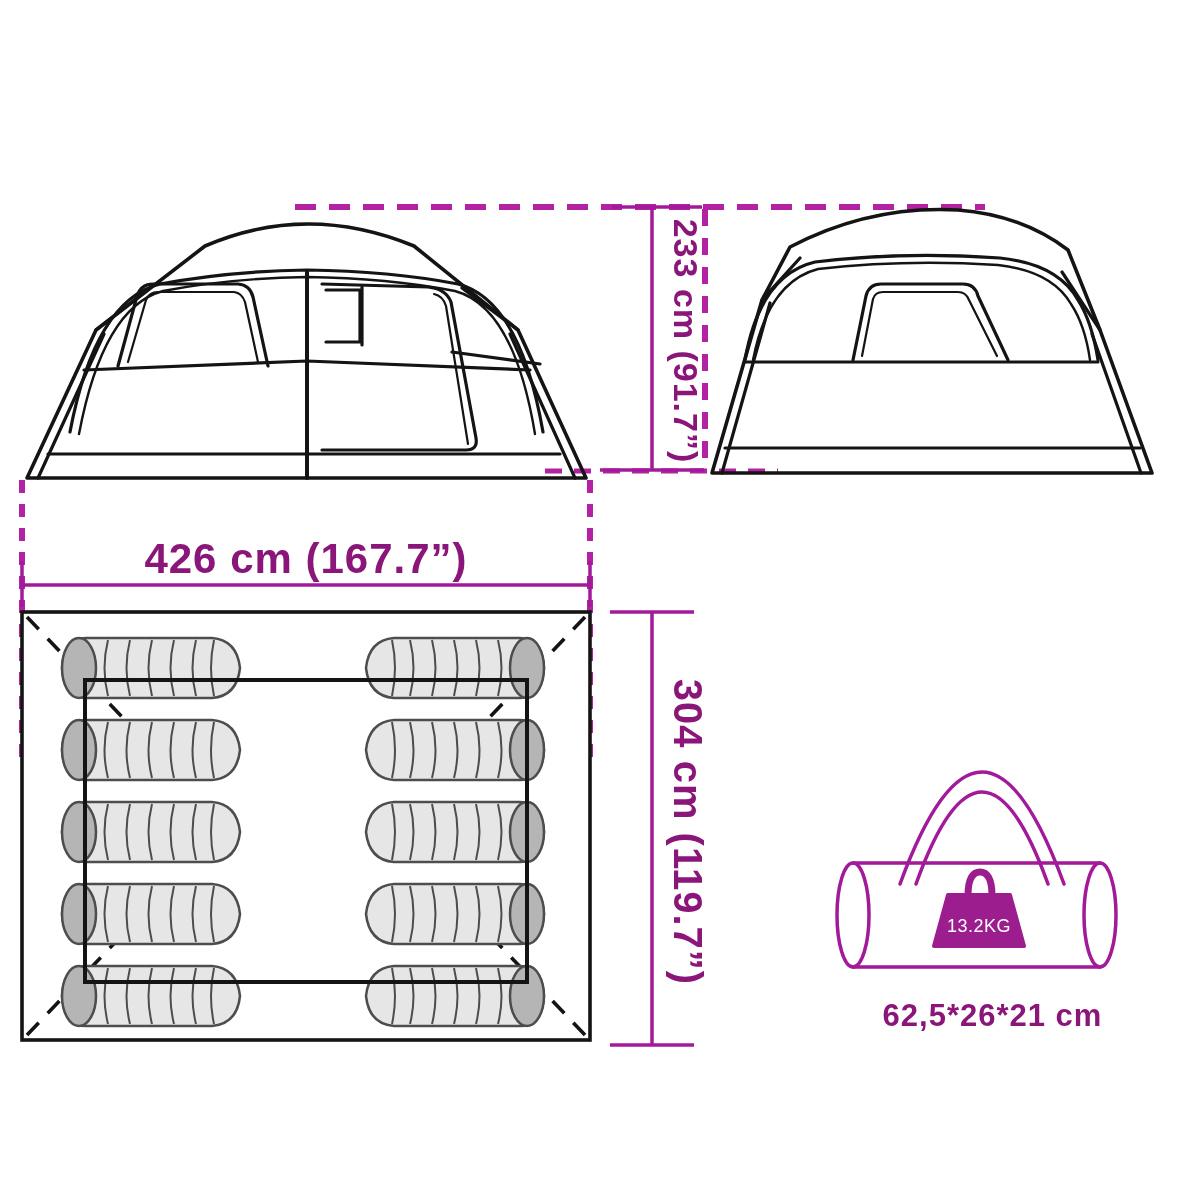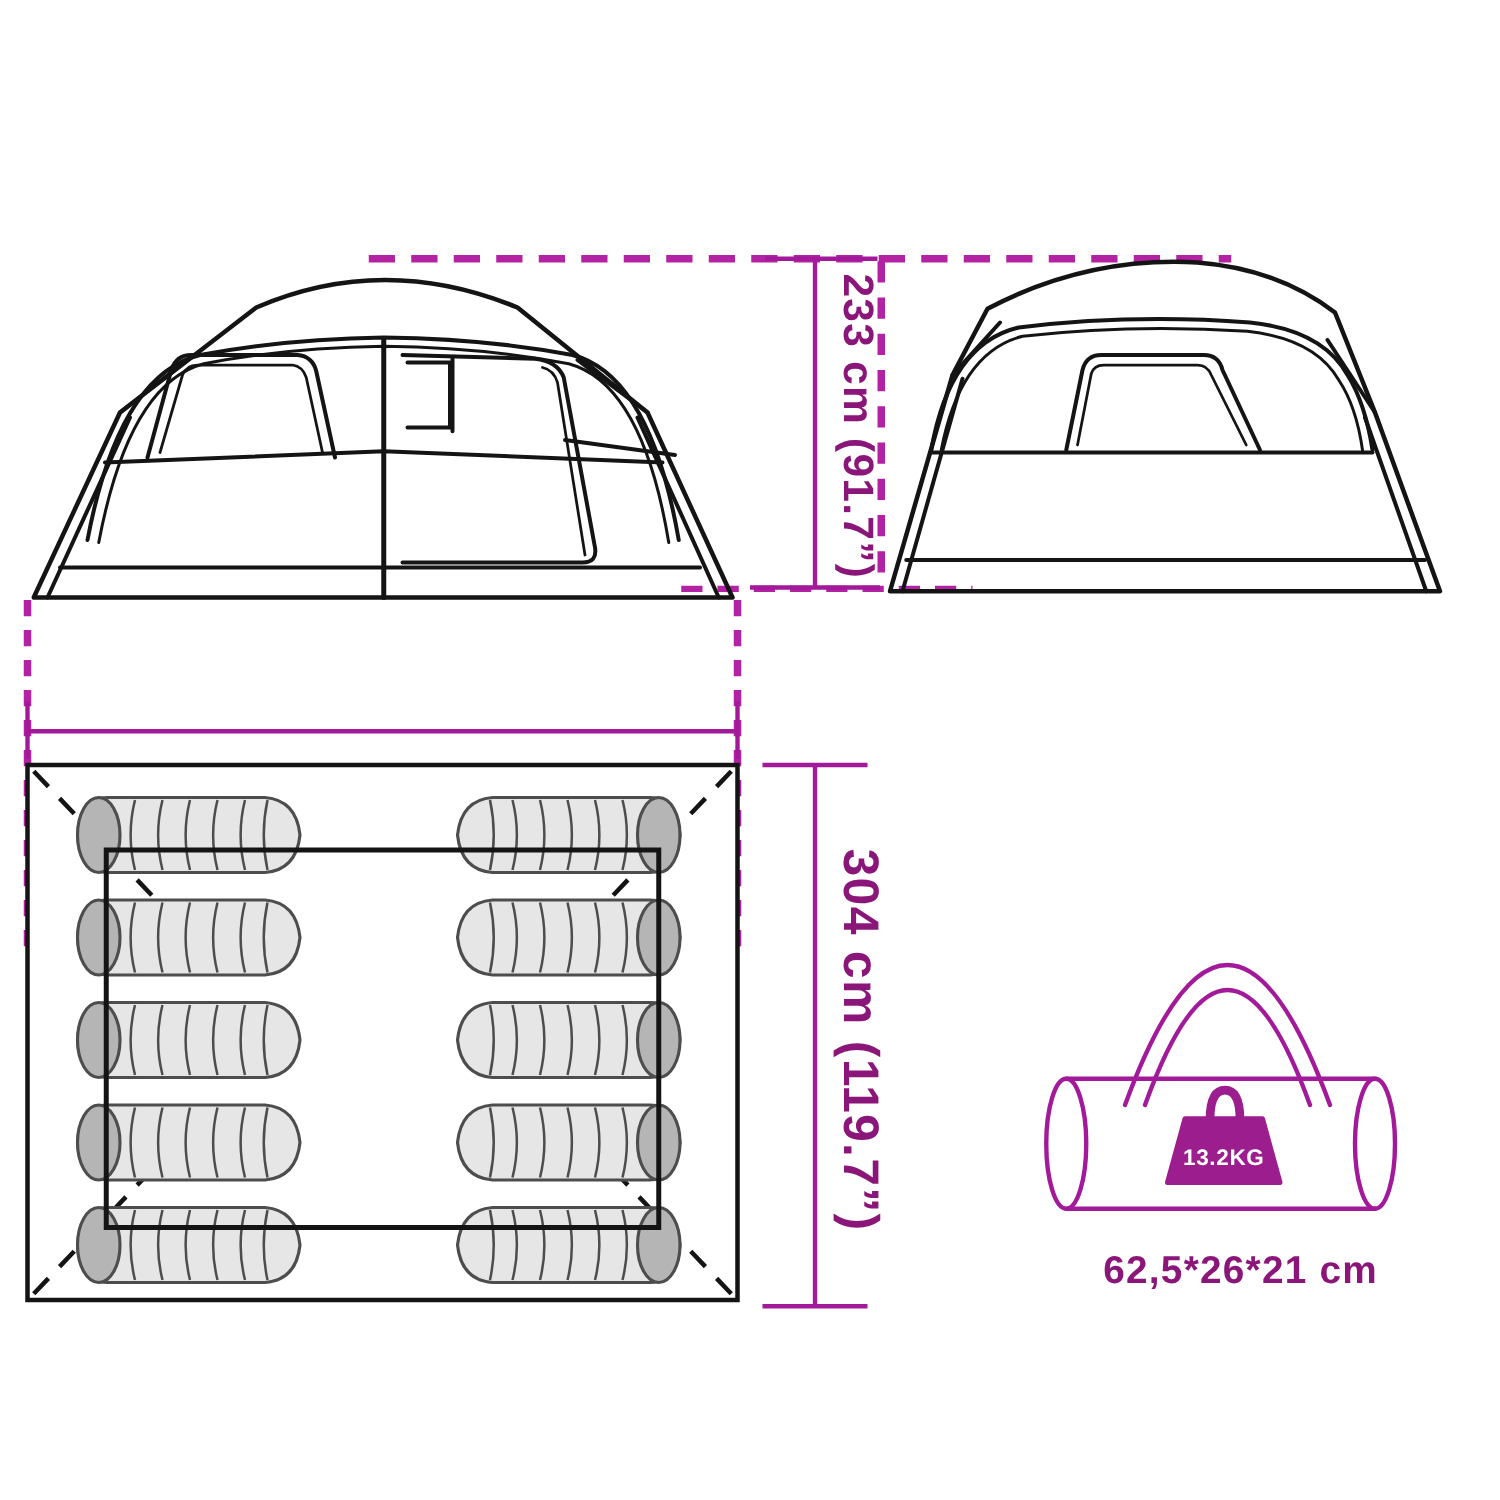--- a/index.html
+++ b/index.html
@@ -29,21 +29,21 @@
     left:708px;top:210px;width:262px;font-size:34px;line-height:44px;
     transform:rotate(90deg);transform-origin:0 0;
   }
   .dim-label.v304{
     left:712px;top:616px;width:432px;font-size:40px;line-height:48px;
     transform:rotate(90deg);transform-origin:0 0;
   }
   .bag-size{left:845px;top:998px;width:295px;font-size:31px;line-height:36px;}
   .weight-label{
     position:absolute;left:933px;top:914px;width:92px;text-align:center;
-    color:var(--weight-text);font-weight:bold;font-size:18px;line-height:24px;
+    color:var(--weight-text);font-weight:normal;font-size:18px;line-height:24px;
     letter-spacing:0.5px;
   }
 </style>
 </head>
 <body>
 
 <div id="canvas">
 
   <svg id="lineart" width="1200" height="1200" viewBox="0 0 1200 1200">
     <defs>
@@ -149,20 +149,21 @@
       <ellipse cx="853" cy="915" rx="16" ry="52"></ellipse>
       <path d="M853 863 H1100 M853 967 H1100"></path>
       <ellipse cx="1100" cy="915" rx="16" ry="52"></ellipse>
       <g>
         <path d="M968 896 Q968 872 980 872 Q992 872 992 896" stroke="var(--weight-fill)" stroke-width="7"></path>
         <path d="M948 895 L1010 895 L1024 946 L934 946 Z" fill="var(--weight-fill)" stroke="var(--weight-fill)" stroke-width="4"></path>
       </g>
     </g>
   </svg>
 
+  <div class="dim-label h426">426 cm (167.7”)</div>
 
   <div class="dim-label v233">233 cm (91.7”)</div>
 
   <div class="dim-label v304">304 cm (119.7”)</div>
 
   <div class="weight-label">13.2KG</div>
 
   <div class="dim-label bag-size">62,5*26*21 cm</div>
 </div>
 

